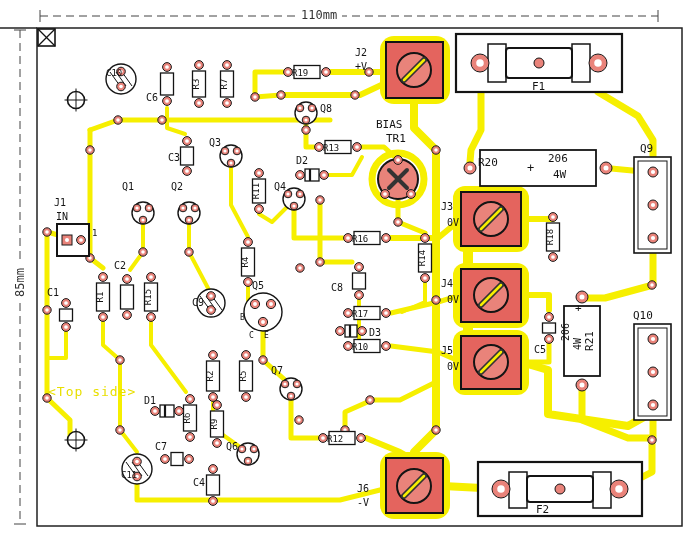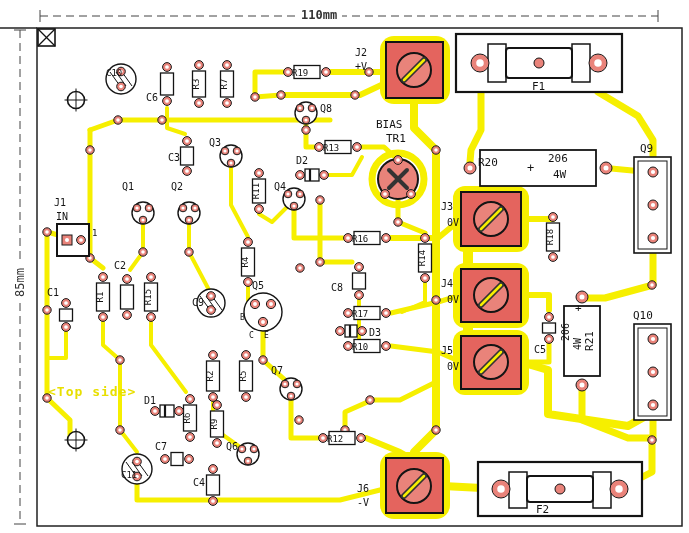--- a/index.html
+++ b/index.html
@@ -5,24 +5,24 @@
   html,body{margin:0;padding:0;background:#ffffff;}
   .stage{position:relative;width:689px;height:533px;background:#ffffff;overflow:hidden;
          font-family:"DejaVu Sans Mono","Liberation Mono",monospace;}
   #board{position:absolute;left:0;top:0;}
   #board text{font-family:"DejaVu Sans Mono","Liberation Mono",monospace;}
   .outline{stroke:#222222;stroke-width:1.5;fill:none;}
   .dim{stroke:#444444;stroke-width:1;stroke-dasharray:8 5;}
   .dimt{stroke:#444444;stroke-width:1;}
   .lbl{position:absolute;white-space:nowrap;}
   .title{left:112px;top:27px;font-size:13px;color:#cc2222;}
-  .dimh{left:296px;top:8px;font-size:12px;color:#333333;background:#ffffff;padding:0 5px;font-weight:bold;}
+  .dimh{left:296px;top:8px;font-size:12px;color:#333333;background:#ffffff;padding:0 5px;}
   .dimv{left:13px;top:302px;font-size:12px;color:#333333;background:#ffffff;padding:0 5px;
         transform:rotate(-90deg);transform-origin:0 0;}
-  .side{left:48px;top:384px;font-size:13px;font-weight:bold;letter-spacing:1px;color:#e8df00;}
+  .side{left:48px;top:384px;font-size:13px;font-weight:normal;letter-spacing:1px;color:#e8df00;}
 </style>
 </head>
 <body>
 
 <div class="stage">
 
   <svg id="board" width="689" height="533" viewBox="0 0 689 533">
     <line x1="0" y1="28" x2="37" y2="28" class="outline"></line>
     <rect x="37" y="28" width="645" height="498" class="outline"></rect>
 

